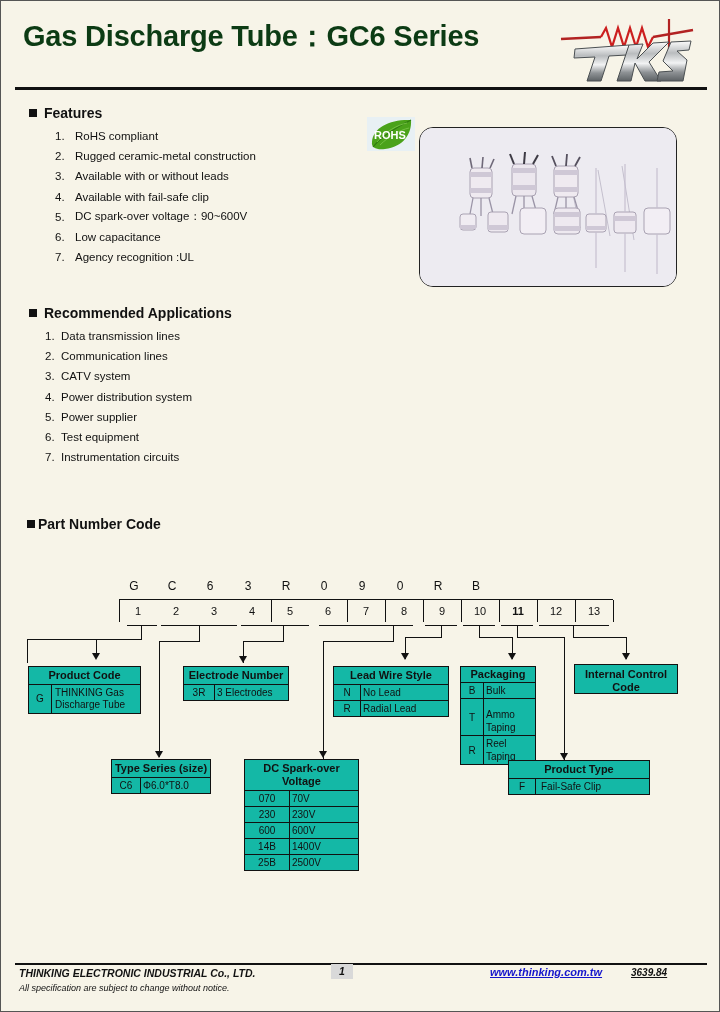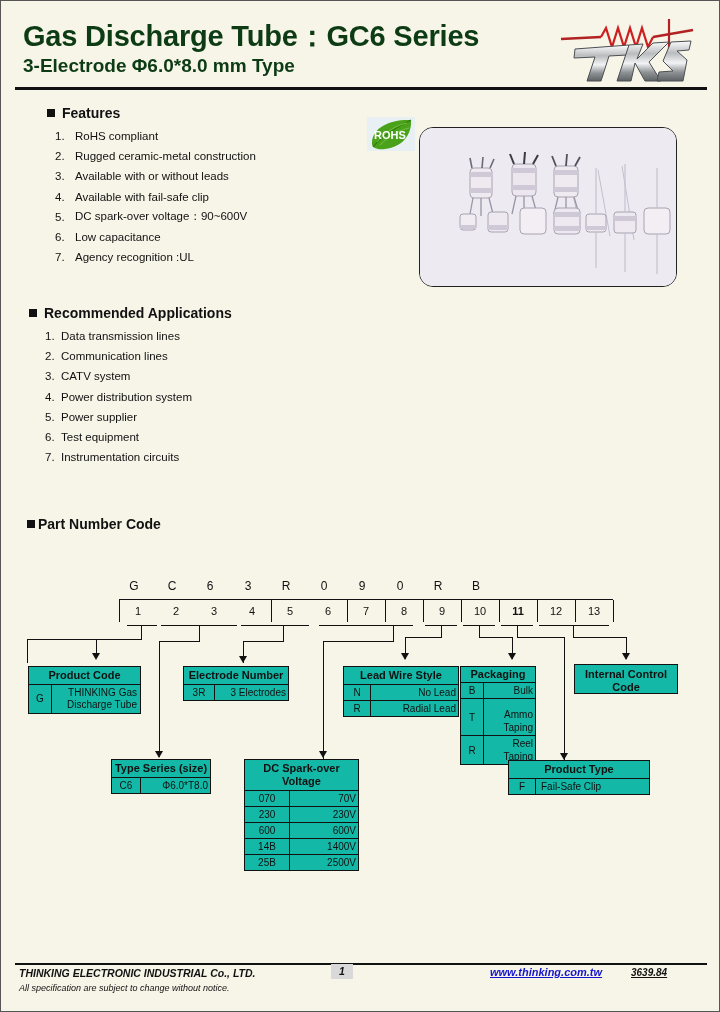--- a/index.html
+++ b/index.html
@@ -201,21 +201,21 @@
     color: #111;
     text-align: center;
     border-right: 1.4px solid #111;
     line-height: 13px;
     padding: 1px 0;
   }
   .box-row .v {
     flex: 1 1 auto;
     font-size: 10px;
     color: #111;
-    text-align: right;
+    text-align: left;
     line-height: 13px;
     padding: 1px 2px;
   }
   .box-row.tall .k, .box-row.tall .v { line-height: 12px; }
   .box-row .v.leftal { text-align: left; padding-left: 5px; }
 
   
   .footer-rule {
     position: absolute;
     left: 14px; top: 962px;
@@ -271,21 +271,20 @@
     white-space: nowrap;
   }
 </style>
 </head>
 <body>
 
 <div class="page">
 
   <div class="header">
     <div class="title-main">Gas Discharge Tube：GC6 Series</div>
-    <div class="title-sub">3-Electrode Φ6.0*8.0 mm Type</div>
     <div class="header-rule"></div>
 
     <div class="logo">
       <svg width="140" height="72" viewBox="0 0 140 72">
         <defs>
           <linearGradient id="mg" x1="0" y1="0" x2="0" y2="1">
             <stop offset="0%" stop-color="#fdfdfd"></stop>
             <stop offset="30%" stop-color="#b9bcbe"></stop>
             <stop offset="55%" stop-color="#f2f3f4"></stop>
             <stop offset="78%" stop-color="#8e9295"></stop>
@@ -298,21 +297,21 @@
         <path d="M112,8 L112,40" stroke="#b22222" stroke-width="2.2" fill="none"></path>
         <g fill="url(#mg)" stroke="#4a4f52" stroke-width="1">
           <path d="M18,38 L72,34 L70,44 L52,45 L44,70 L30,70 L38,46 L17,47 Z"></path>
           <path d="M72,34 L86,33 L80,48 L96,32 L112,31 L92,51 L104,70 L88,70 L78,52 L74,70 L60,70 Z"></path>
           <path d="M114,31 L134,30 L132,39 L120,40 L130,49 L126,70 L100,70 L102,61 L116,60 L106,50 Z"></path>
         </g>
       </svg>
     </div>
   </div>
 
-  <div class="sec-head" style="left:46px; top:104px;">
+  <div class="sec-head" style="left:28px; top:104px;">
     <span class="bullet"></span><span>Features</span>
   </div>
   <div class="list feat" style="left:54px; top:125px;">
     <div class="row">
         <span class="num">1.</span>
         <span>RoHS compliant</span>
       </div>
     <div class="row">
         <span class="num">2.</span>
         <span>Rugged ceramic-metal construction</span>
@@ -586,21 +585,21 @@
   <div class="box" style="left:182px; top:665px; width:106px;">
     <div class="box-title">Electrode Number</div>
     <div class="box-rows">
       <div class="box-row">
         <div class="k" style="width:30px;">3R</div>
         <div class="v">3 Electrodes</div>
       </div>
     </div>
   </div>
 
-  <div class="box" style="left:342px; top:665px; width:116px;">
+  <div class="box" style="left:332px; top:665px; width:116px;">
     <div class="box-title">Lead Wire Style</div>
     <div class="box-rows">
       <div class="box-row">
         <div class="k" style="width:26px;">N</div>
         <div class="v">No Lead</div>
       </div>
       <div class="box-row">
         <div class="k" style="width:26px;">R</div>
         <div class="v">Radial Lead</div>
       </div>

